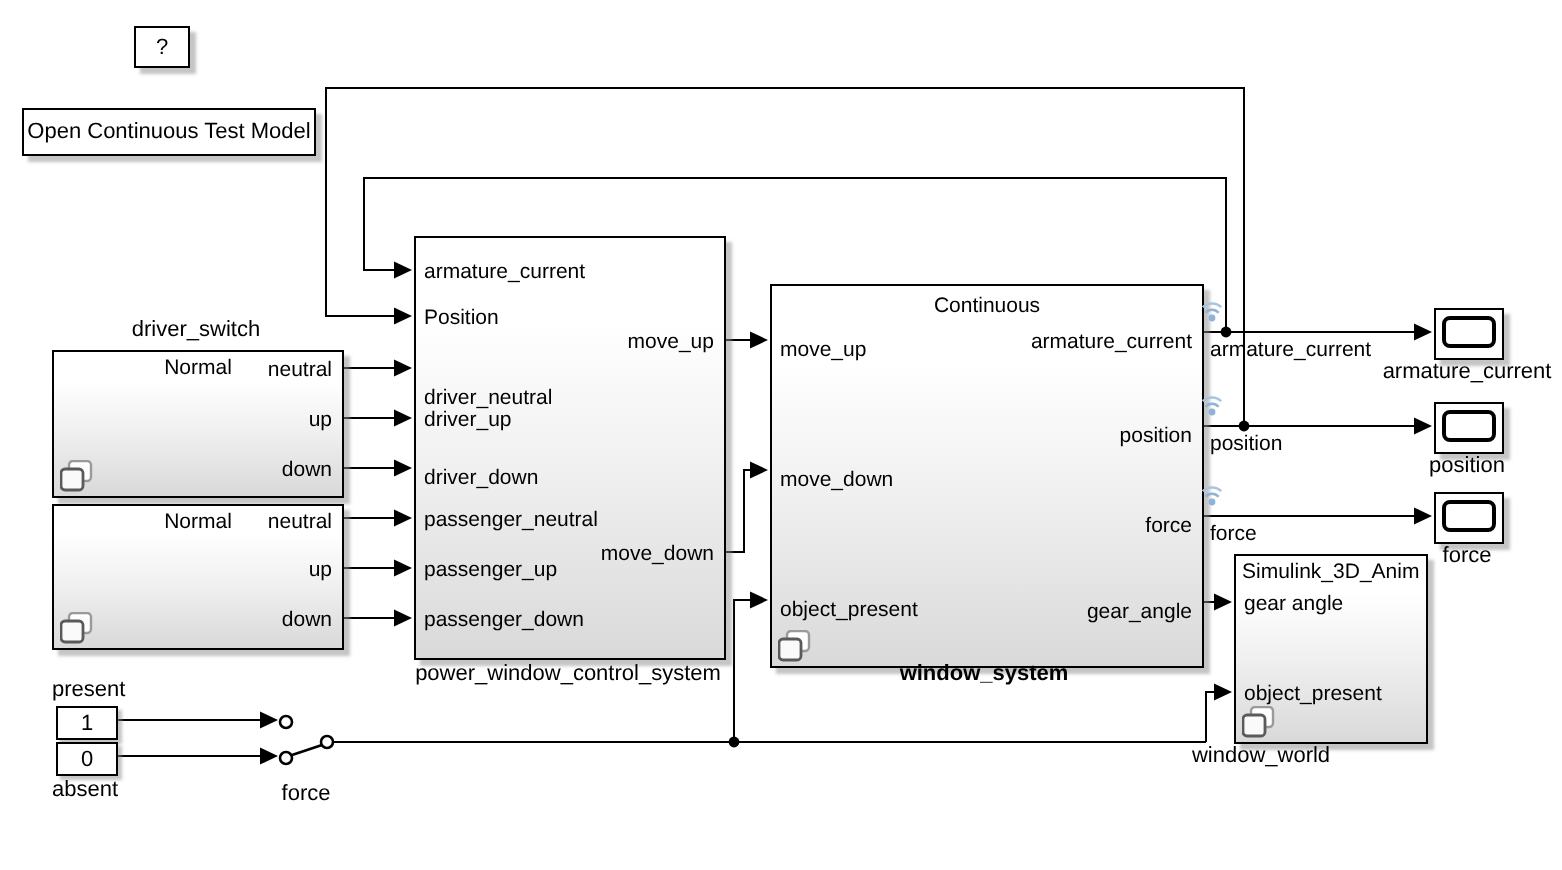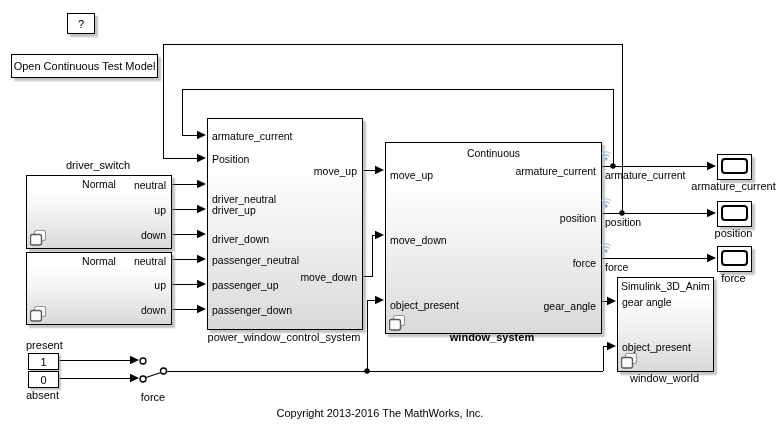--- a/index.html
+++ b/index.html
@@ -239,27 +239,26 @@
 
   <div class="blk" style="left:617px;top:277px;width:95px;height:93px;">
     <div class="plabel" style="left:3px;top:2px;width:89px;overflow:hidden;">Simulink_3D_Animat</div>
     <div class="plabel" style="left:4px;top:18px;">gear angle</div>
     <div class="plabel" style="left:4px;top:63px;">object_present</div>
     <svg class="ssicon" viewBox="0 0 17 16">
       <rect x="4.5" y="0.5" width="11" height="10" rx="2" fill="#fff" stroke="#9a9a9a" stroke-width="1.2"></rect>
       <rect x="0.5" y="4.5" width="11" height="10.5" rx="2" fill="#fafafa" stroke="#5a5a5a" stroke-width="1.4"></rect>
     </svg>
   </div>
-  <div class="bname" style="left:614px;top:372px;width:101px;">window_world</div>
+  <div class="bname" style="left:580px;top:372px;width:101px;">window_world</div>
 
   <div class="anno" style="left:26px;top:339px;">present</div>
   <div class="constblk" style="left:28px;top:353px;">
     <span>1</span>
   </div>
   <div class="constblk" style="left:28px;top:371px;">
     <span>0</span>
   </div>
   <div class="anno" style="left:26px;top:389px;">absent</div>
   <div class="bname" style="left:133px;top:391px;width:40px;">force</div>
 
-  <div class="anno ctr" style="left:0;top:407px;width:760px;text-align:center;">Copyright 2013-2016 The MathWorks, Inc.</div>
 
 </div>
 
 </body></html>

